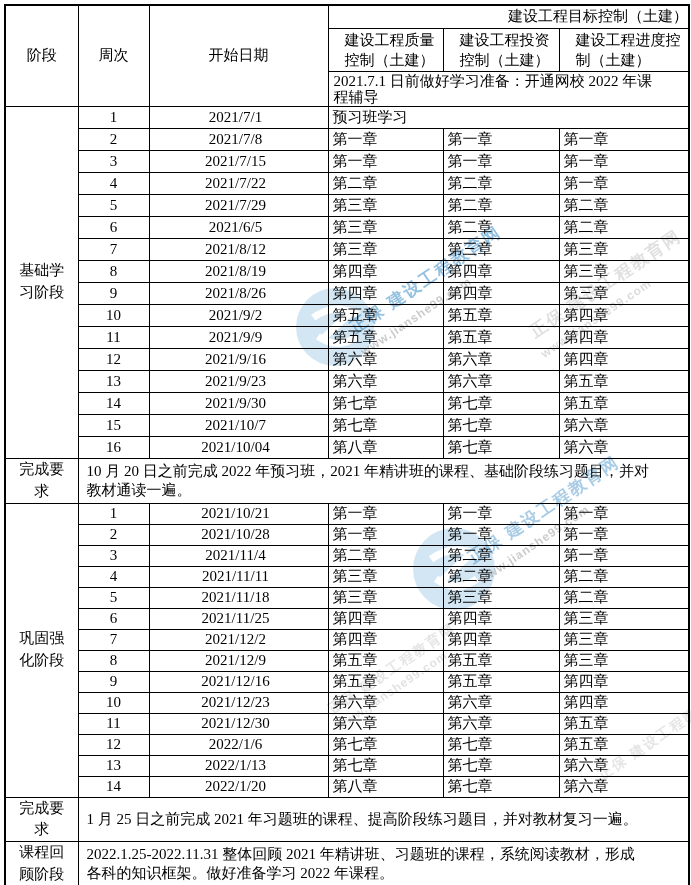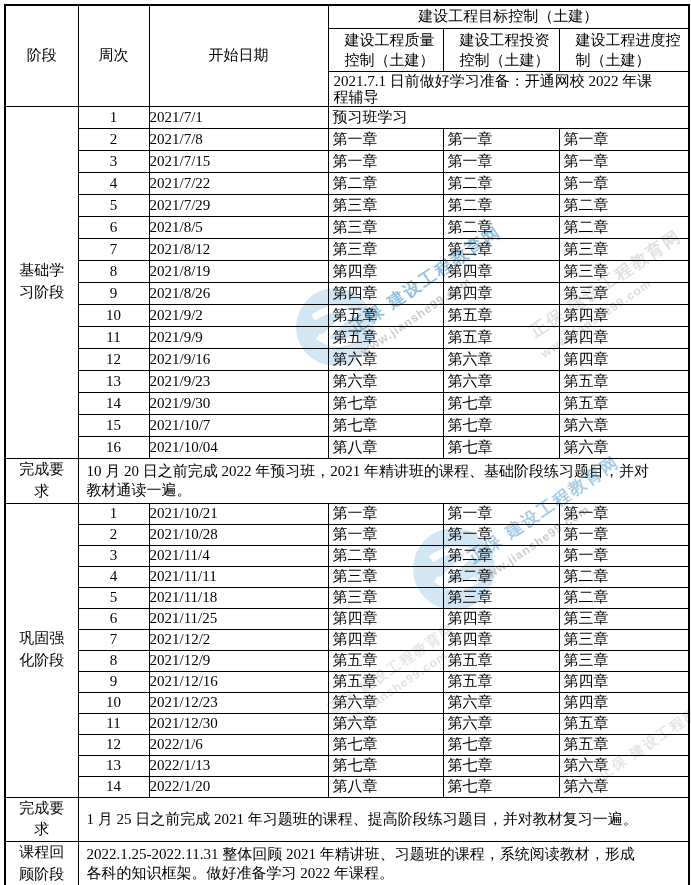--- a/index.html
+++ b/index.html
@@ -22,24 +22,24 @@
   tr.h-title{height:23px;}
   tr.h-sub{height:43px;}
   tr.h-note{height:33px;}
   tr.r1{height:22px;}
   tr.r2{height:21px;}
   tr.req1{height:45px;}
   tr.req2{height:41px;}
   tr.rev{height:40px;}
   .c-center{text-align:center;}
   .c-week{text-align:center;}
-  .c-date{text-align:left;padding-right:6px;}
+  .c-date{text-align:center;padding-right:6px;}
   .c-chap{text-align:left;padding-left:4px;}
   .c-stage{text-align:center;white-space:pre-line;line-height:1.45;}
-  .h-group{text-align:center;}
+  .h-group{text-align:right;}
   .h-subcol{text-align:left;padding-left:16px;white-space:pre-line;line-height:20px;}
   .c-note{text-align:left;padding:1px 5px;white-space:pre-line;line-height:16px;}
   .c-req{text-align:left;padding:0 8px;white-space:pre-line;line-height:19px;}
 
   
   .wm{position:absolute;pointer-events:none;white-space:nowrap;font-weight:bold;
       transform-origin:left center;font-family:"Liberation Sans",sans-serif;}
   .wm-brand{font-size:17px;letter-spacing:2px;color:#4090c8;}
   .wm-url{font-size:12px;letter-spacing:1px;color:#8c8c8c;}
   .wm-disc{position:absolute;pointer-events:none;}
@@ -143,21 +143,21 @@
       </tr>
       <tr class="r1">
         <td class="c-week">5</td>
         <td class="c-date">2021/7/29</td>
         <td class="c-chap">第三章</td>
         <td class="c-chap">第二章</td>
         <td class="c-chap">第二章</td>
       </tr>
       <tr class="r1">
         <td class="c-week">6</td>
-        <td class="c-date">2021/8/5</td>
+        <td class="c-date">2021/6/5</td>
         <td class="c-chap">第三章</td>
         <td class="c-chap">第二章</td>
         <td class="c-chap">第二章</td>
       </tr>
       <tr class="r1">
         <td class="c-week">7</td>
         <td class="c-date">2021/8/12</td>
         <td class="c-chap">第三章</td>
         <td class="c-chap">第三章</td>
         <td class="c-chap">第三章</td>

